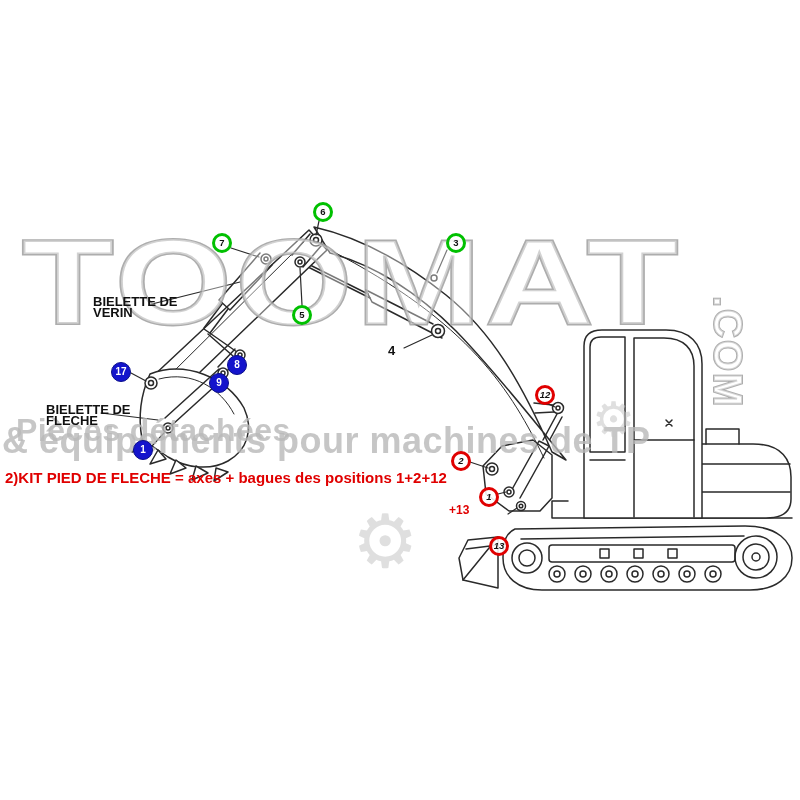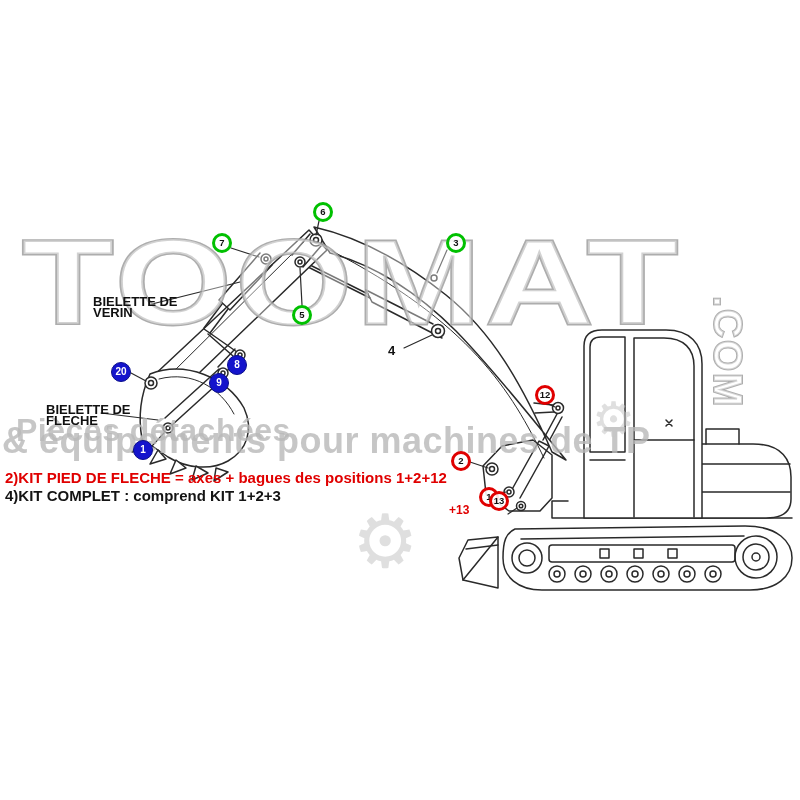--- a/index.html
+++ b/index.html
@@ -20,21 +20,21 @@
   .wm-gear1 { left:352px; top:505px; font-size:74px; }
   .wm-gear2 { left:592px; top:396px; font-size:48px; }
 
   
   .marker {
     position:absolute; width:20px; height:20px; border-radius:50%;
     display:flex; align-items:center; justify-content:center;
     font-weight:bold; font-size:9.5px; line-height:1;
   }
   .marker.green { border:3px solid #00C000; background:rgba(255,255,255,.88); color:#111; }
-  .marker.red   { border:3px solid #E00000; background:rgba(255,255,255,.88); color:#111; }
+  .marker.red   { border:3px solid #E00000; background:rgba(255,255,255,.88); color:#111;font-style:italic; }
   .marker.blue  { background:#1414CC; border:1px solid #0A0E8C; color:#fff; font-size:10px; }
 
   .pos4 { position:absolute; left:388px; top:343px; font-size:13px; font-weight:bold; color:#111; }
 
   .part-label { position:absolute; font-size:13px; line-height:11px; font-weight:bold; color:#111; letter-spacing:0; }
   .lbl-verin { left:93px; top:296px; }
   .lbl-godet { left:46px; top:404px; }
 
   
   .legend { position:absolute; left:5px; top:469px; font-size:15px; font-weight:bold; line-height:18px; white-space:nowrap; }
@@ -224,42 +224,41 @@
 <div class="marker green" style="left:212px;top:233px">
     <span>7</span>
   </div>
 <div class="marker green" style="left:446px;top:233px">
     <span>3</span>
   </div>
 <div class="marker green" style="left:292px;top:305px">
     <span>5</span>
   </div>
 <div class="marker blue" style="left:111px;top:362px">
-    <span>20</span>
+    <span>17</span>
   </div>
 <div class="marker blue" style="left:227px;top:355px">
     <span>8</span>
   </div>
 <div class="marker blue" style="left:209px;top:373px">
     <span>9</span>
   </div>
 <div class="marker blue" style="left:133px;top:440px">
     <span>1</span>
   </div>
 <div class="marker red" style="left:535px;top:385px">
     <span>12</span>
   </div>
 <div class="marker red" style="left:451px;top:451px">
     <span>2</span>
   </div>
 <div class="marker red" style="left:479px;top:487px">
     <span>1</span>
   </div>
-<div class="marker red" style="left:489px;top:491px">
+<div class="marker red" style="left:489px;top:536px">
     <span>13</span>
   </div>
 <div class="pos4">4</div>
 
 <div class="legend">
   <div class="c-red">2)KIT PIED DE FLECHE = axes + bagues des positions 1+2+12</div>
-  <div class="c-black">4)KIT COMPLET : comprend KIT 1+2+3</div>
 </div>
 <div class="plus13">+13</div>
 
 </body></html>

